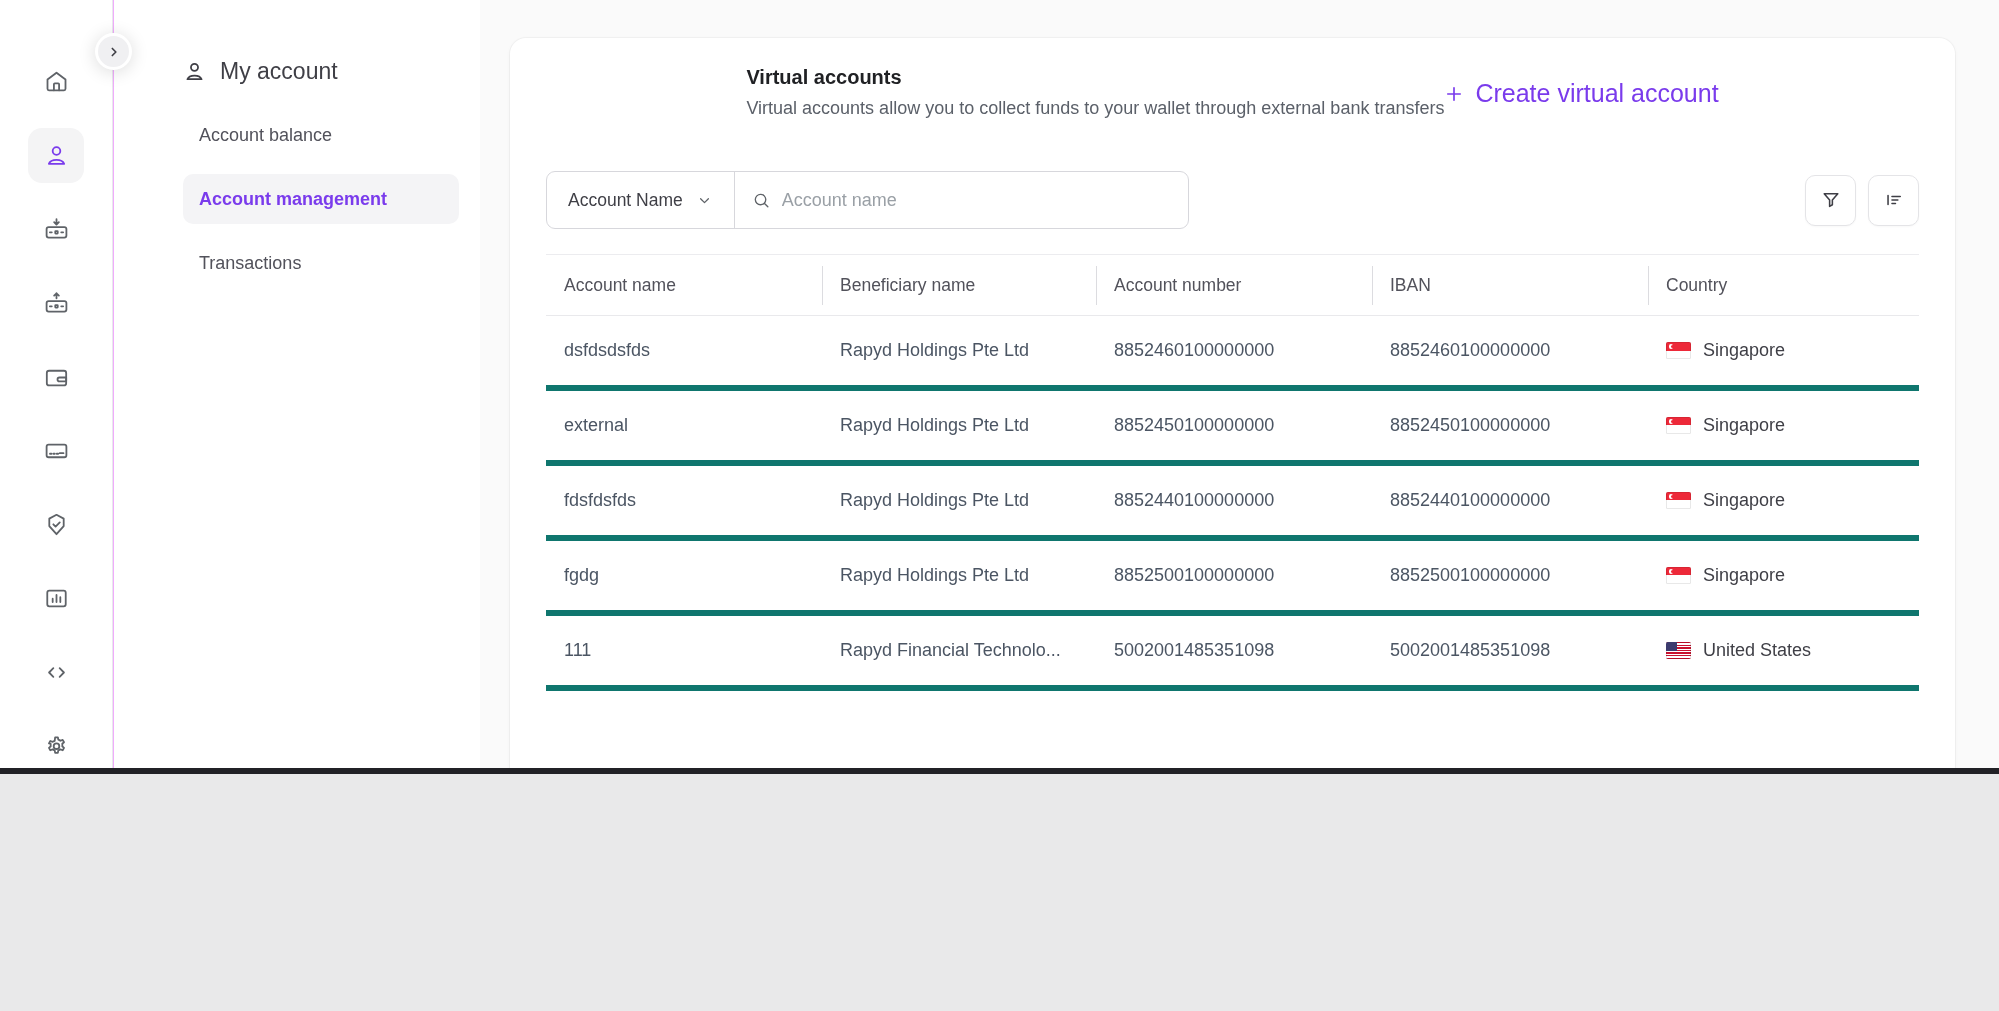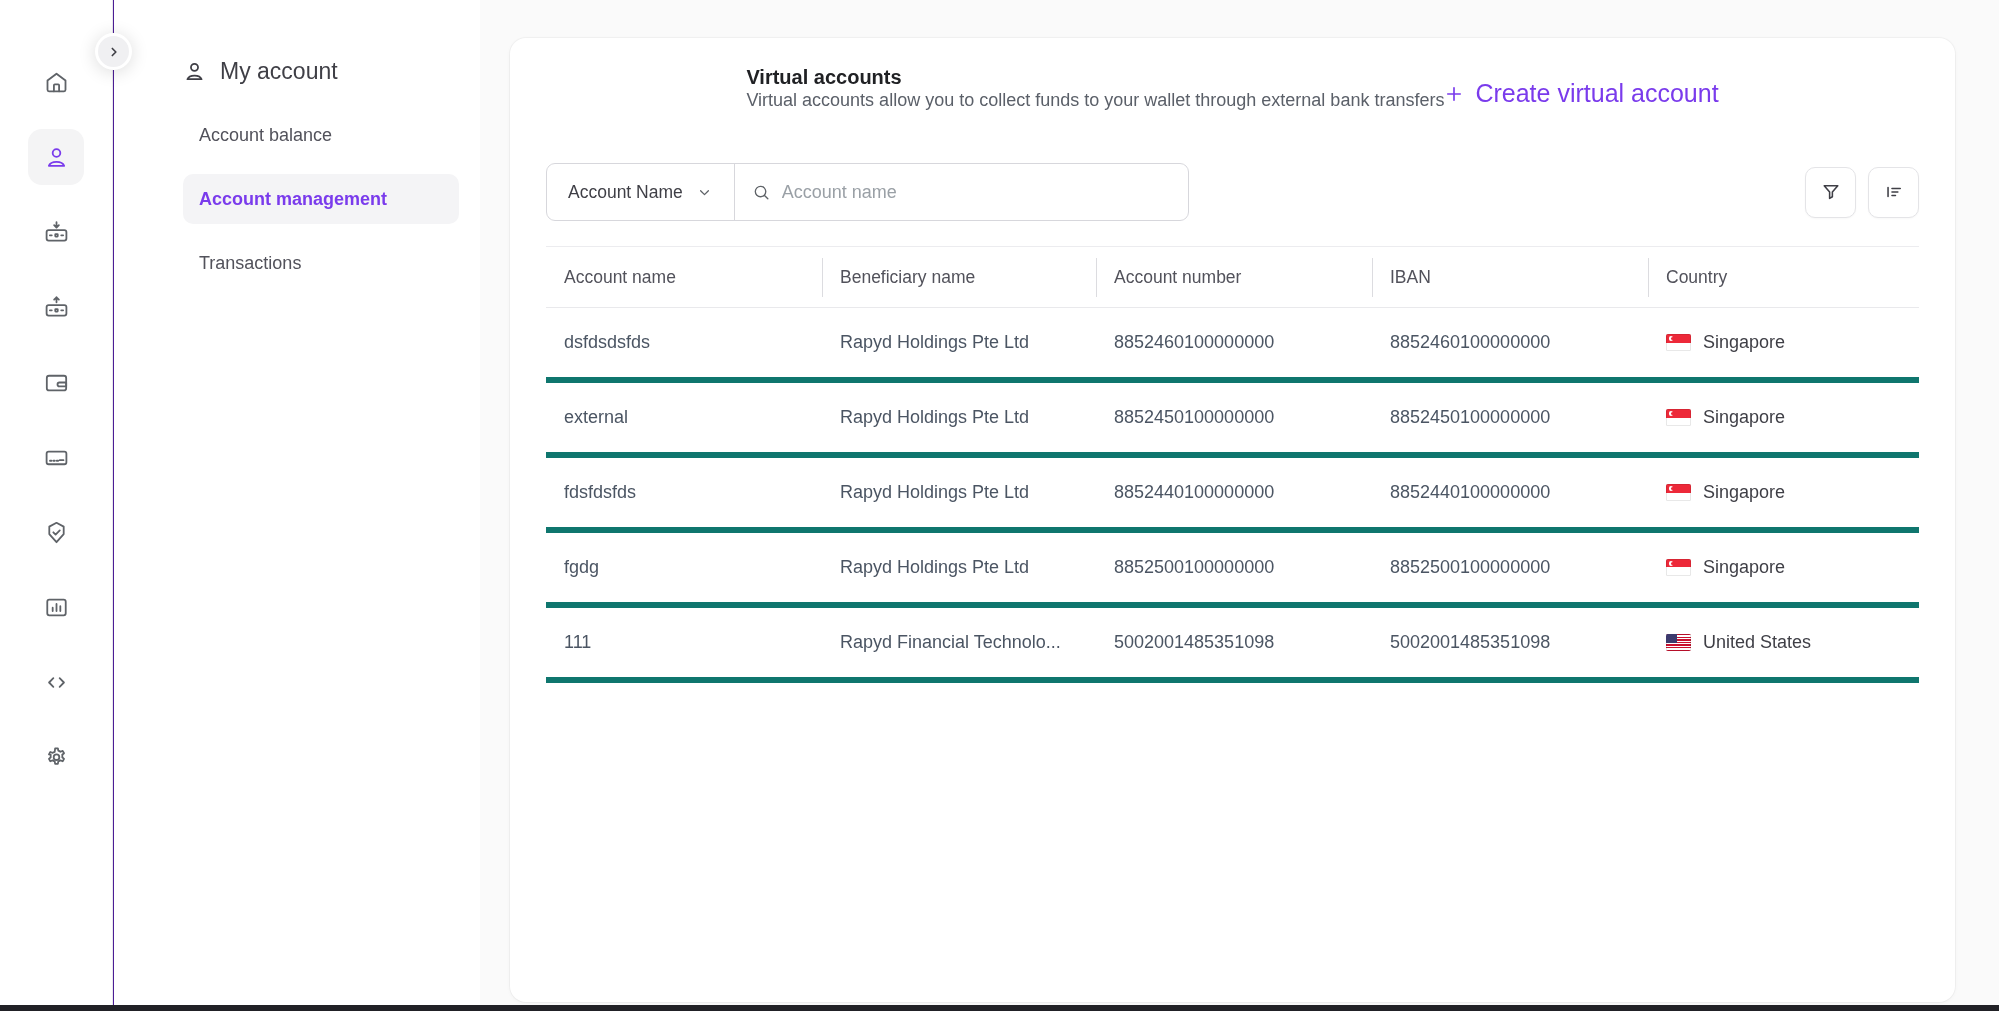--- a/index.html
+++ b/index.html
@@ -1,19 +1,19 @@
 <!DOCTYPE html>
 <html><head>
 <meta charset="utf-8">
 <style>
   * { margin:0; padding:0; box-sizing:border-box; }
   html,body { background:#e9e9ea; }
   .page {
-    position:relative; width:1999px; height:1011px; overflow:hidden;
-    background:#4c1d95; font-family:"Liberation Sans", sans-serif;
+    position:relative; width:1999px; height:774px; overflow:hidden;
+    background:#f0abfc; font-family:"Liberation Sans", sans-serif;
     color:#3F3F46;
   }
   
   .rail {
     position:absolute; left:0; top:0; width:113px; height:100%;
     background:#fff; border-right:1px solid #E8E8EC; z-index:2;
     display:flex; flex-direction:column; align-items:center; padding-top:54px; gap:19px;
   }
   .rail-item {
     width:56px; height:56px; border:none; background:transparent; border-radius:14px;
@@ -43,21 +43,21 @@
   .side-item.active { background:#F4F4F6; color:var(--accent); font-weight:bold; }
   
   .main { position:absolute; left:480px; top:0; right:0; bottom:0; background:#FAFAFA; }
   .card {
     margin:38px 44px 0 30px; height:964px; background:#fff; border-radius:16px;
     box-shadow:0 0 0 1px rgba(0,0,0,.03), 0 1px 4px rgba(0,0,0,.04);
     overflow:hidden;
   }
   .card-head { display:flex; justify-content:center; align-items:flex-start; padding:28px 36px 0 36px; }
   .page-title { font-size:20px; font-weight:bold; color:#202124; }
-  .page-subtitle { margin-top:1px; font-size:18px; color:#5B6069; }
+  .page-subtitle { margin-top:9px; font-size:18px; color:#5B6069; }
   .create-link {
     display:flex; align-items:center; gap:11px; border:none; background:transparent; cursor:pointer;
     color:var(--accent); font-family:inherit; font-size:25px; font-weight:normal; padding-top:13px;
   }
   .create-link svg { width:20px; height:20px; stroke:var(--accent); stroke-width:2; fill:none; stroke-linecap:round; }
   
   .toolbar { display:flex; justify-content:space-between; align-items:center; margin:52px 36px 0 36px; }
   .filter-input { display:flex; width:643px; height:58px; border:1px solid #D7D7DC; border-radius:9px; background:#fff; overflow:hidden; }
   .field-select {
     display:flex; align-items:center; gap:13px; padding:0 21px; border:none; border-right:1px solid #D7D7DC;

